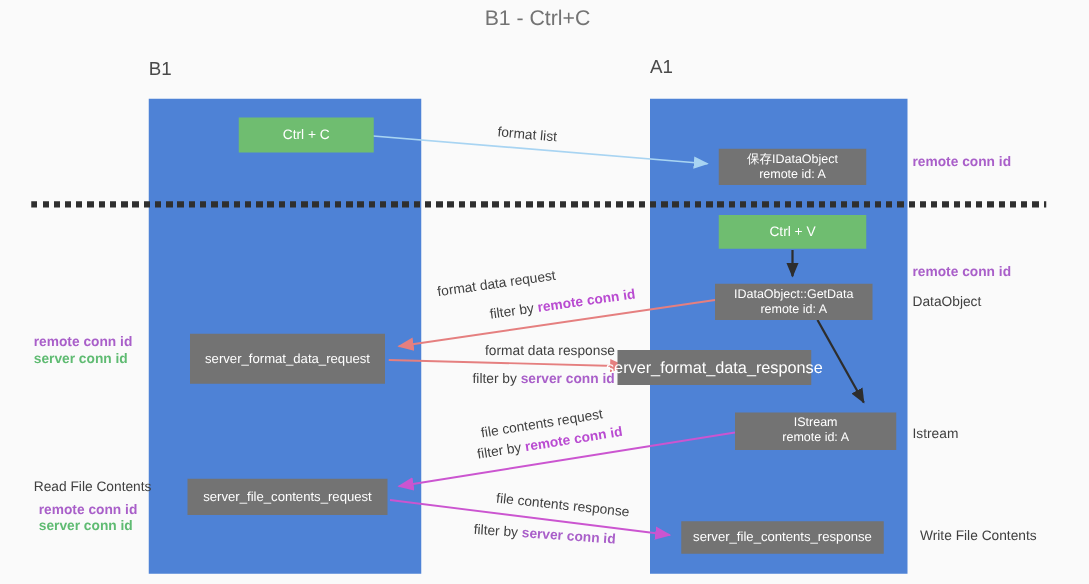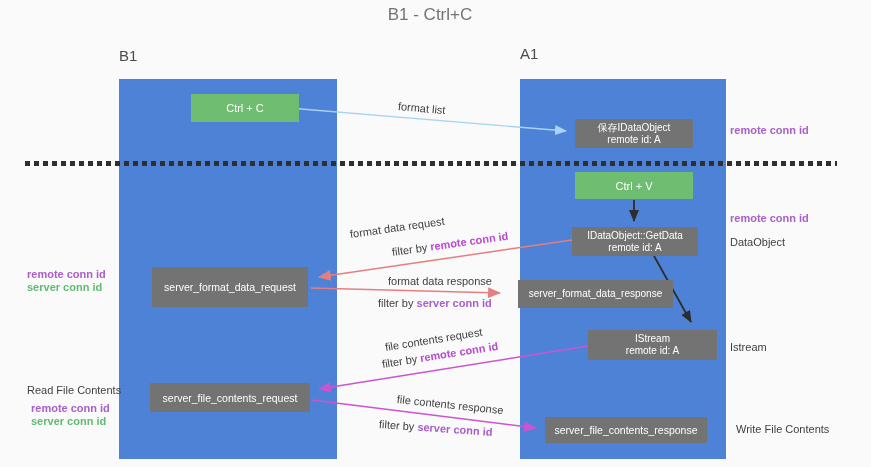--- a/index.html
+++ b/index.html
@@ -101,21 +101,21 @@
 
 <div class="abs box box-orange two-line" style="left:572px;top:227px;width:126px;height:29px;">
   <span>IDataObject::GetData</span>
   <span>remote id: A</span>
 </div>
 
 <div class="abs box box-orange" style="left:152px;top:267px;width:156px;height:40px;font-size:10.5px;">
   <span>server_format_data_request</span>
 </div>
 
-<div class="abs box box-orange" style="left:518px;top:280px;width:155px;height:28px;font-size:10px;">
+<div class="abs box box-orange" style="left:494px;top:280px;width:155px;height:28px;font-size:13px;">
   <span>server_format_data_response</span>
 </div>
 
 <div class="abs box box-orange two-line" style="left:588px;top:330px;width:129px;height:30px;">
   <span>IStream</span>
   <span>remote id: A</span>
 </div>
 
 <div class="abs box box-orange" style="left:150px;top:383px;width:160px;height:29px;font-size:10.5px;">
   <span>server_file_contents_request</span>

